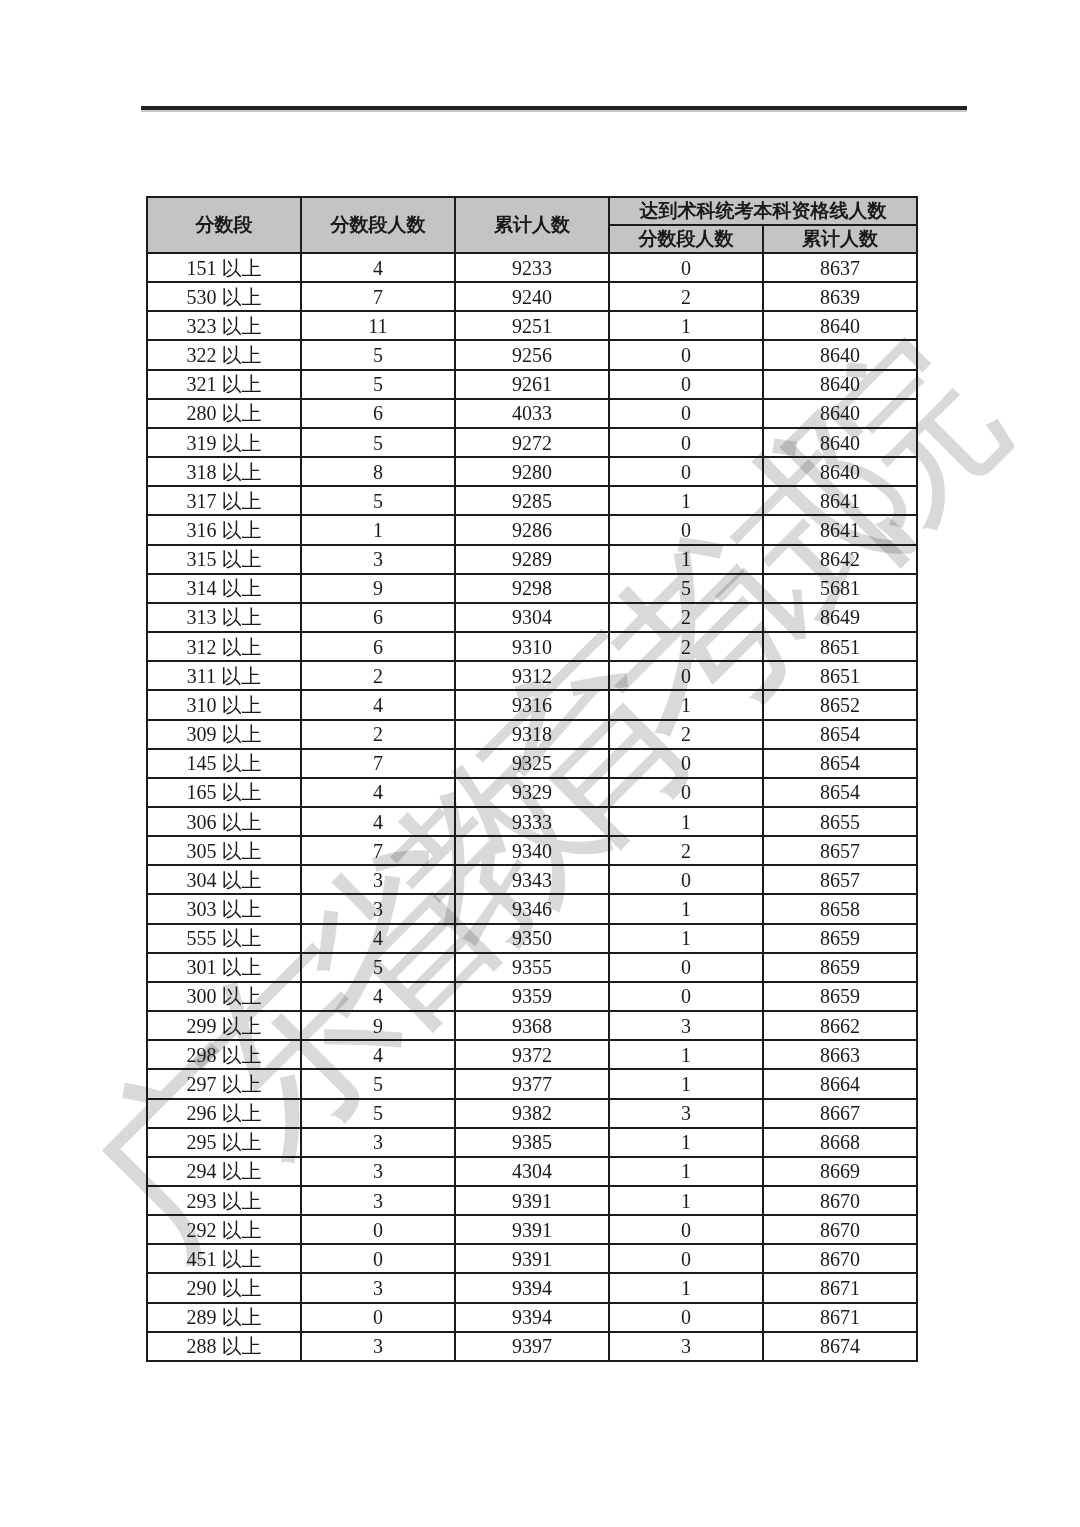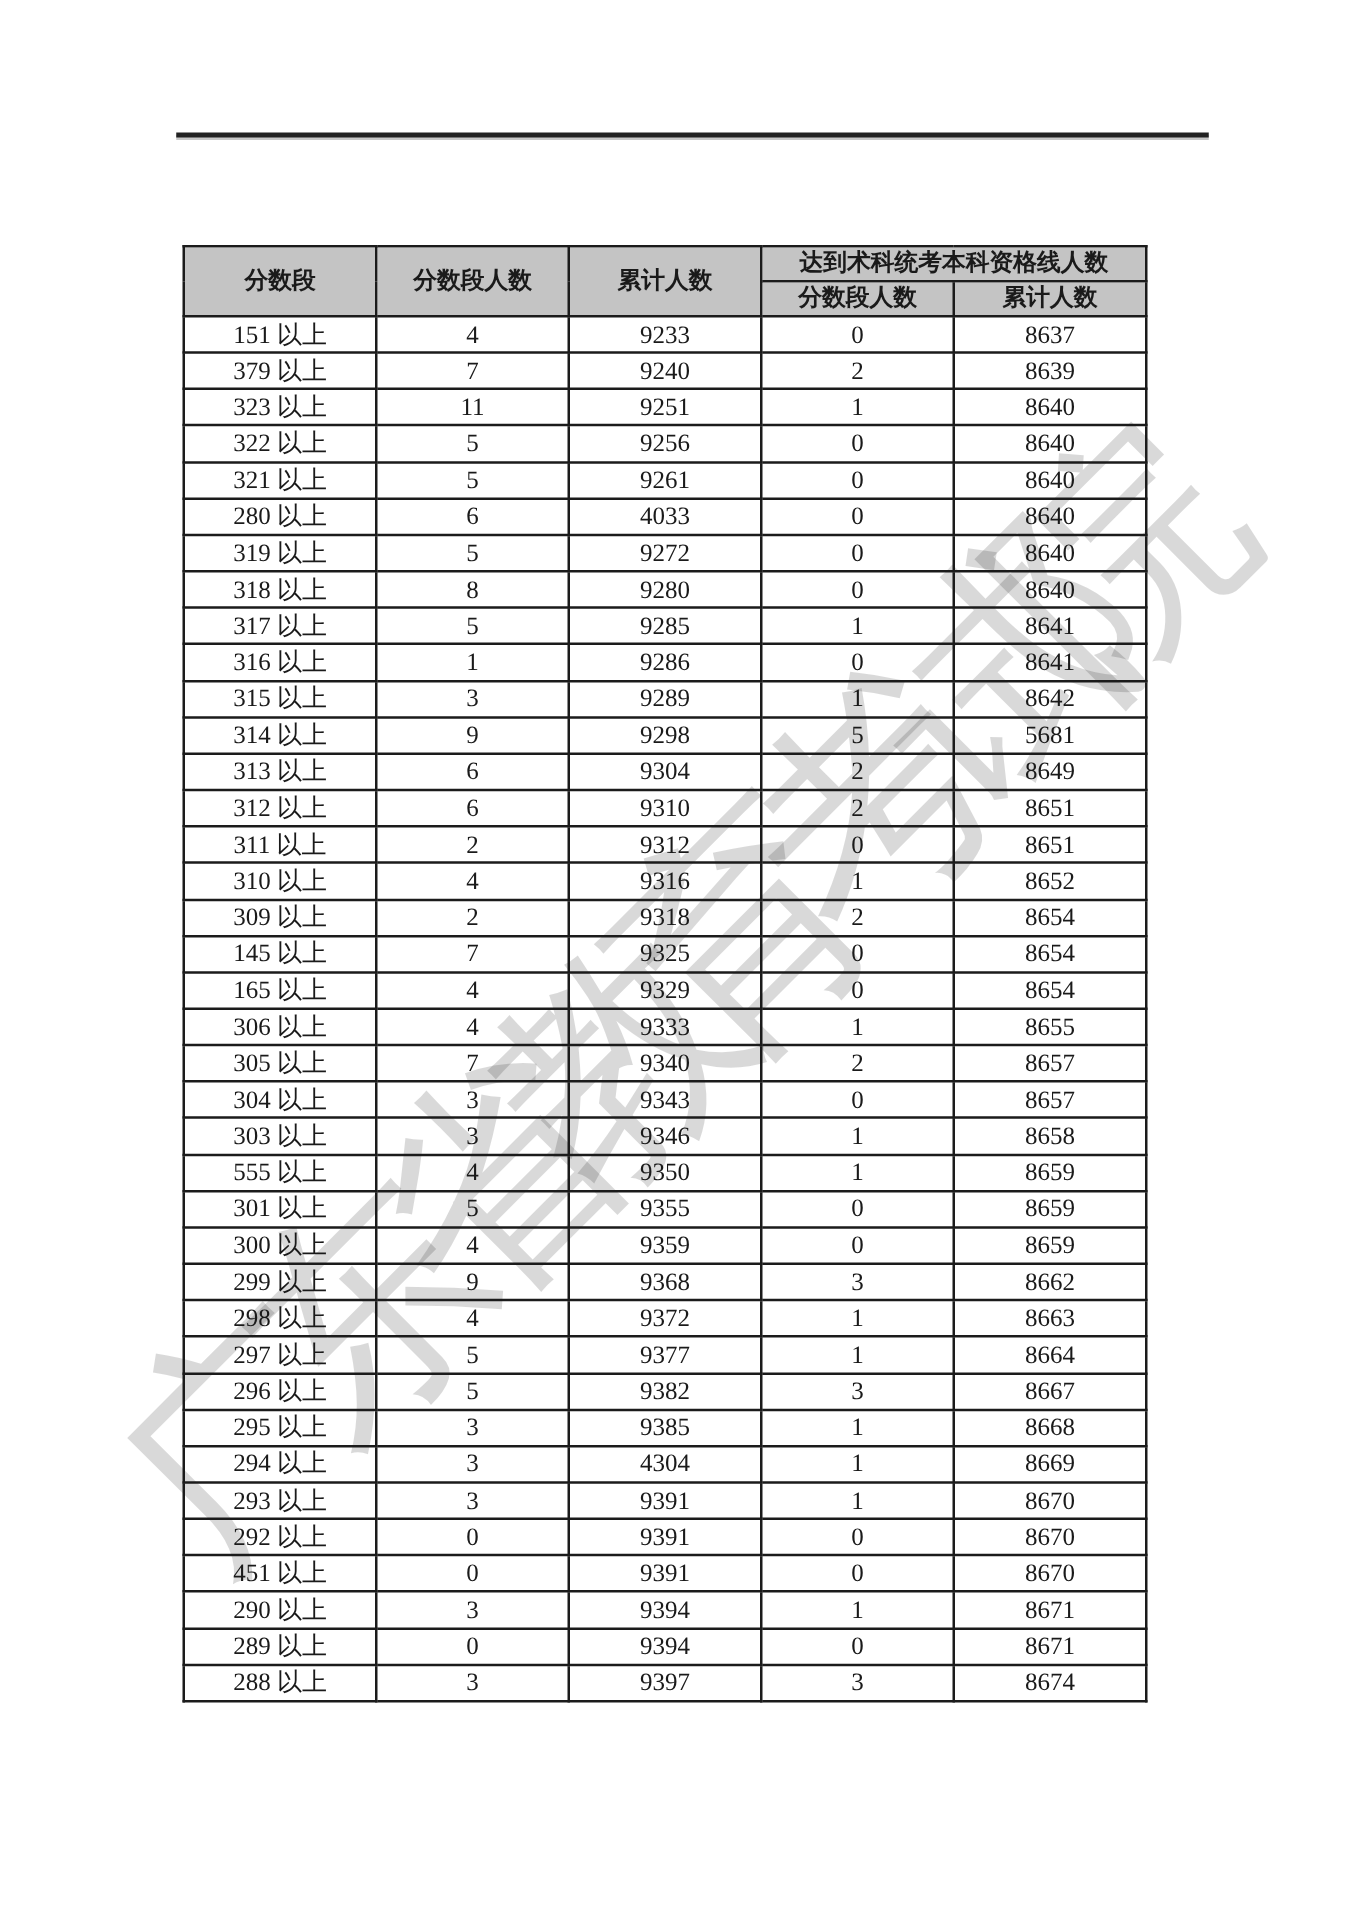--- a/index.html
+++ b/index.html
@@ -103,21 +103,21 @@
     </thead>
     <tbody>
     <tr>
           <td>151 以上</td>
           <td>4</td>
           <td>9233</td>
           <td>0</td>
           <td>8637</td>
         </tr>
         <tr>
-          <td>379 以上</td>
+          <td>530 以上</td>
           <td>7</td>
           <td>9240</td>
           <td>2</td>
           <td>8639</td>
         </tr>
         <tr>
           <td>323 以上</td>
           <td>11</td>
           <td>9251</td>
           <td>1</td>

